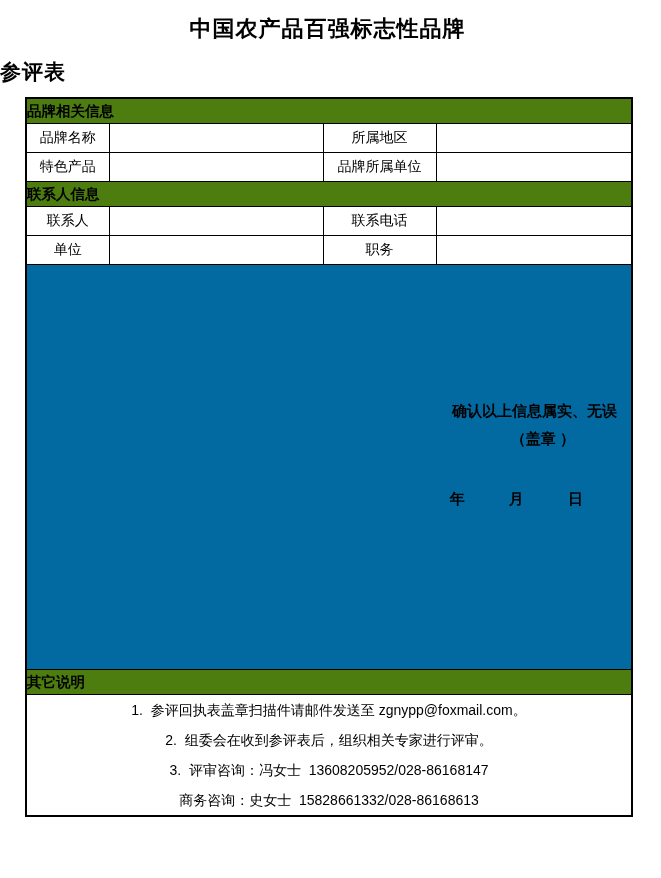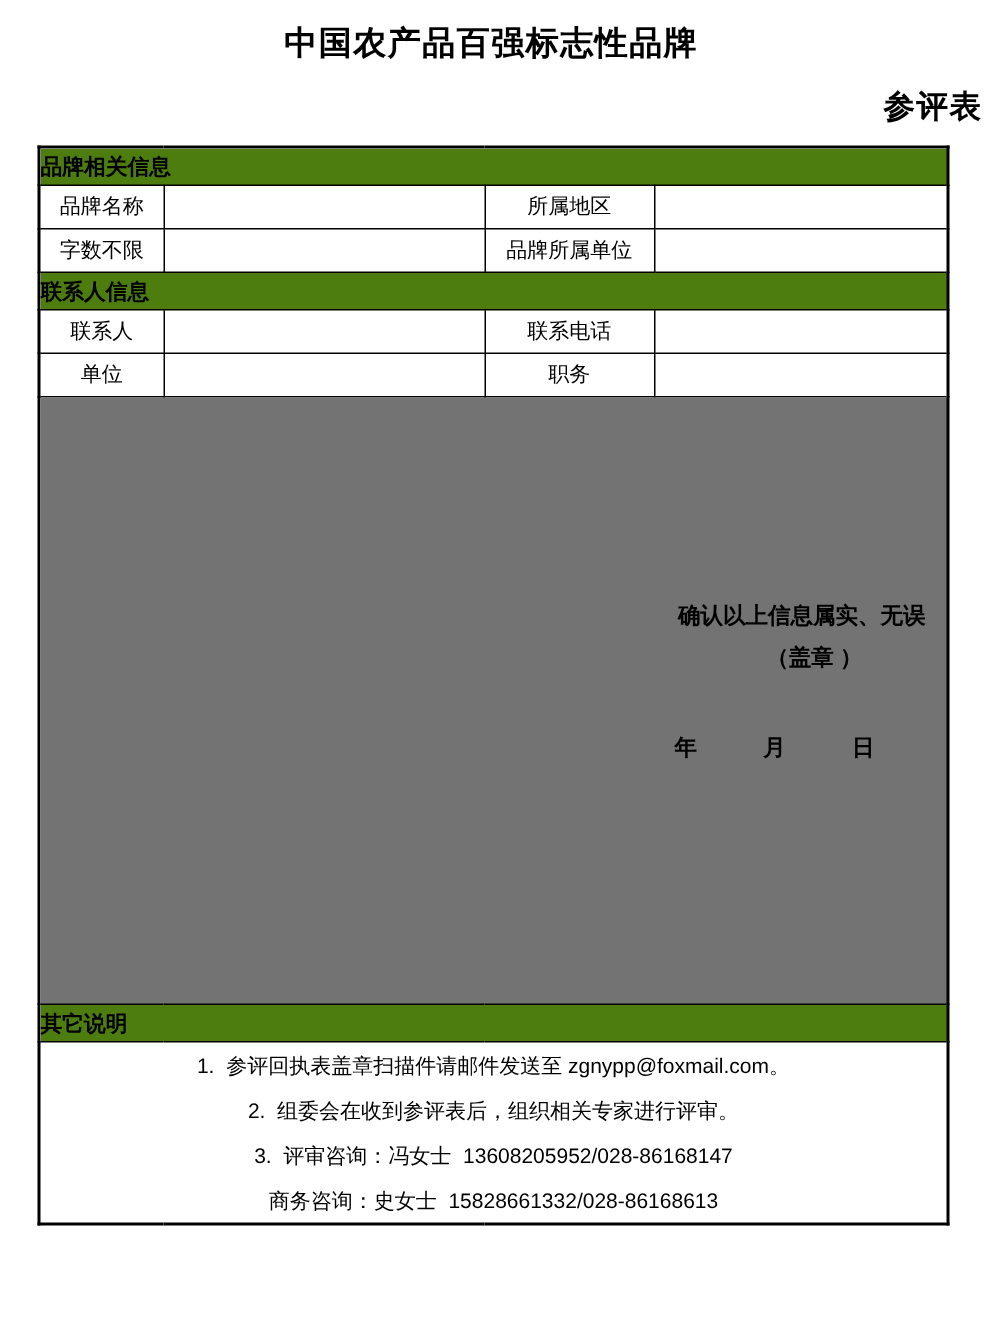--- a/index.html
+++ b/index.html
@@ -19,21 +19,21 @@
   .doc-title {
     padding-top: 15px;
     text-align: center;
     font-size: 22px;
     font-weight: bold;
     line-height: 27px;
     letter-spacing: 1px;
   }
   .doc-subtitle {
     margin-top: 17px;
-    text-align: right;
+    text-align: left;
     font-size: 21px;
     font-weight: bold;
     line-height: 25px;
     letter-spacing: 1px;
   }
   table.form {
     margin: 13px 0 0 25px;
     width: 606px;
     border-collapse: collapse;
     table-layout: fixed;
@@ -59,21 +59,21 @@
     height: 28px;
     font-size: 14px;
   }
   td.field-value {
     height: 28px;
     background: #ffffff;
   }
   td.intro-cell {
     height: 404px;
     vertical-align: bottom;
-    background: #737373;
+    background: #0369a1;
   }
   .confirm-block {
     padding: 0 14px 24px 0;
     font-weight: bold;
     font-size: 15px;
   }
   .confirm-line1 {
     text-align: right;
     line-height: 20px;
   }
@@ -127,21 +127,21 @@
       <tr>
         <td class="sec-header" colspan="4">品牌相关信息</td>
       </tr>
       <tr>
         <td class="field-label">品牌名称</td>
         <td class="field-value"></td>
         <td class="field-label">所属地区</td>
         <td class="field-value"></td>
       </tr>
       <tr>
-        <td class="field-label">字数不限</td>
+        <td class="field-label">特色产品</td>
         <td class="field-value"></td>
         <td class="field-label">品牌所属单位</td>
         <td class="field-value"></td>
       </tr>
 
       <tr>
         <td class="sec-header" colspan="4">联系人信息</td>
       </tr>
       <tr>
         <td class="field-label">联系人</td>

